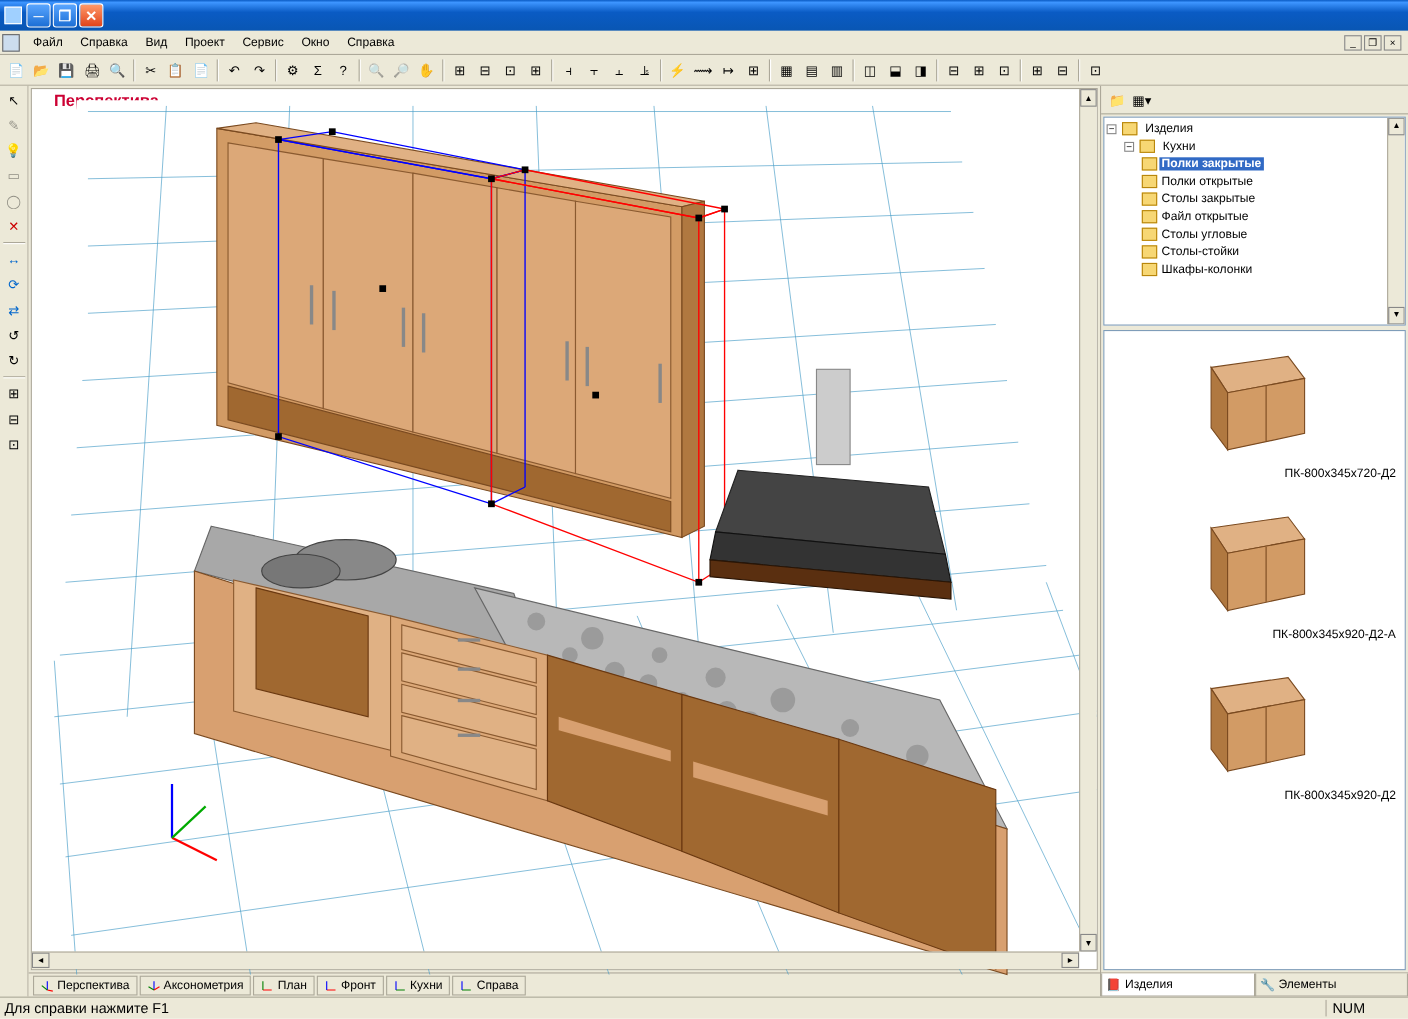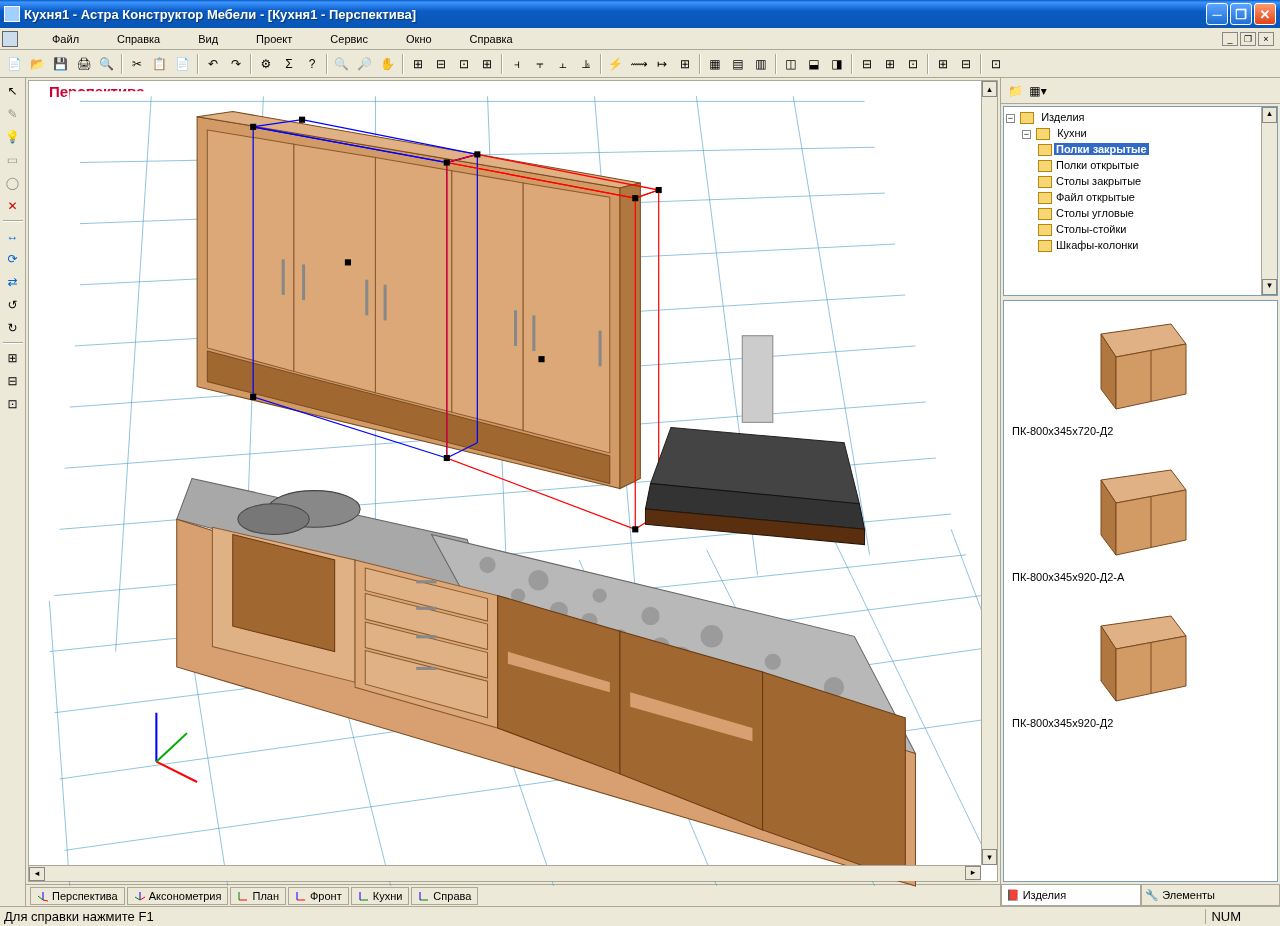--- a/index.html
+++ b/index.html
@@ -35,21 +35,20 @@
 }
 .win-min, .win-max { background: linear-gradient(to bottom, #5aa6ff, #1c6fd5); color: #fff; }
 .win-close { background: linear-gradient(to bottom, #ff9a6a, #e1431a); color: #fff; }
 .menubar {
   height: 22px;
   background: #ece9d8;
   display: flex;
   align-items: center;
   padding: 0 2px;
   border-bottom: 1px solid #aca899;
-  gap: 22px;
 }
 .menubar .app-icon { width: 16px; height: 16px; border: 1px solid #666; background:#cde; margin-right: 4px; }
 .menubar .menu-item { padding: 2px 8px; cursor: default; }
 .menubar .mdi-btns { margin-left: auto; display: flex; gap: 2px; padding-right: 4px; }
 .menubar .mdi-btn { width: 16px; height: 14px; border: 1px solid #888; background: #ece9d8; font-size: 9px; display: flex; align-items:center; justify-content:center; }
 .toolbar {
   height: 28px;
   background: #ece9d8;
   border-bottom: 1px solid #aca899;
   display: flex;
@@ -156,21 +155,21 @@
 .tree-label.selected { background:#316ac5; color:#fff;font-weight:bold; }
 .tree-children { margin-left:16px; }
 .preview-area {
   flex: 1;
   background: #fff;
   border: 1px solid #7f9db9;
   margin: 2px;
   overflow-y: scroll;
   padding: 8px;
 }
-.preview-item { text-align: left; margin-bottom: 18px; }
+.preview-item { text-align: right; margin-bottom: 18px; }
 .preview-thumb {
   width: 130px; height: 110px;
   margin: 0 auto 6px;
   position: relative;
 }
 .preview-caption { font-size: 11px; }
 .right-tabs {
   height: 22px;
   display: flex;
   border-top: 1px solid #aca899;
@@ -196,21 +195,20 @@
   font-size: 13px;
 }
 .statusbar .status-text { flex: 1; }
 .statusbar .status-cell { border-left: 1px solid #aca899; padding: 0 5px; }
 </style>
 </head>
 <body>
 
 <div class="titlebar">
   <div class="icon"></div>
-  <div class="title">Кухня1 - Астра Конструктор Мебели - [Кухня1 - Перспектива]</div>
   <div class="win-btns">
     <div class="win-btn win-min">─</div>
     <div class="win-btn win-max">❐</div>
     <div class="win-btn win-close">✕</div>
   </div>
 </div>
 
 <div class="menubar">
   <div class="app-icon"></div>
   <div class="menu-item">Файл</div>

